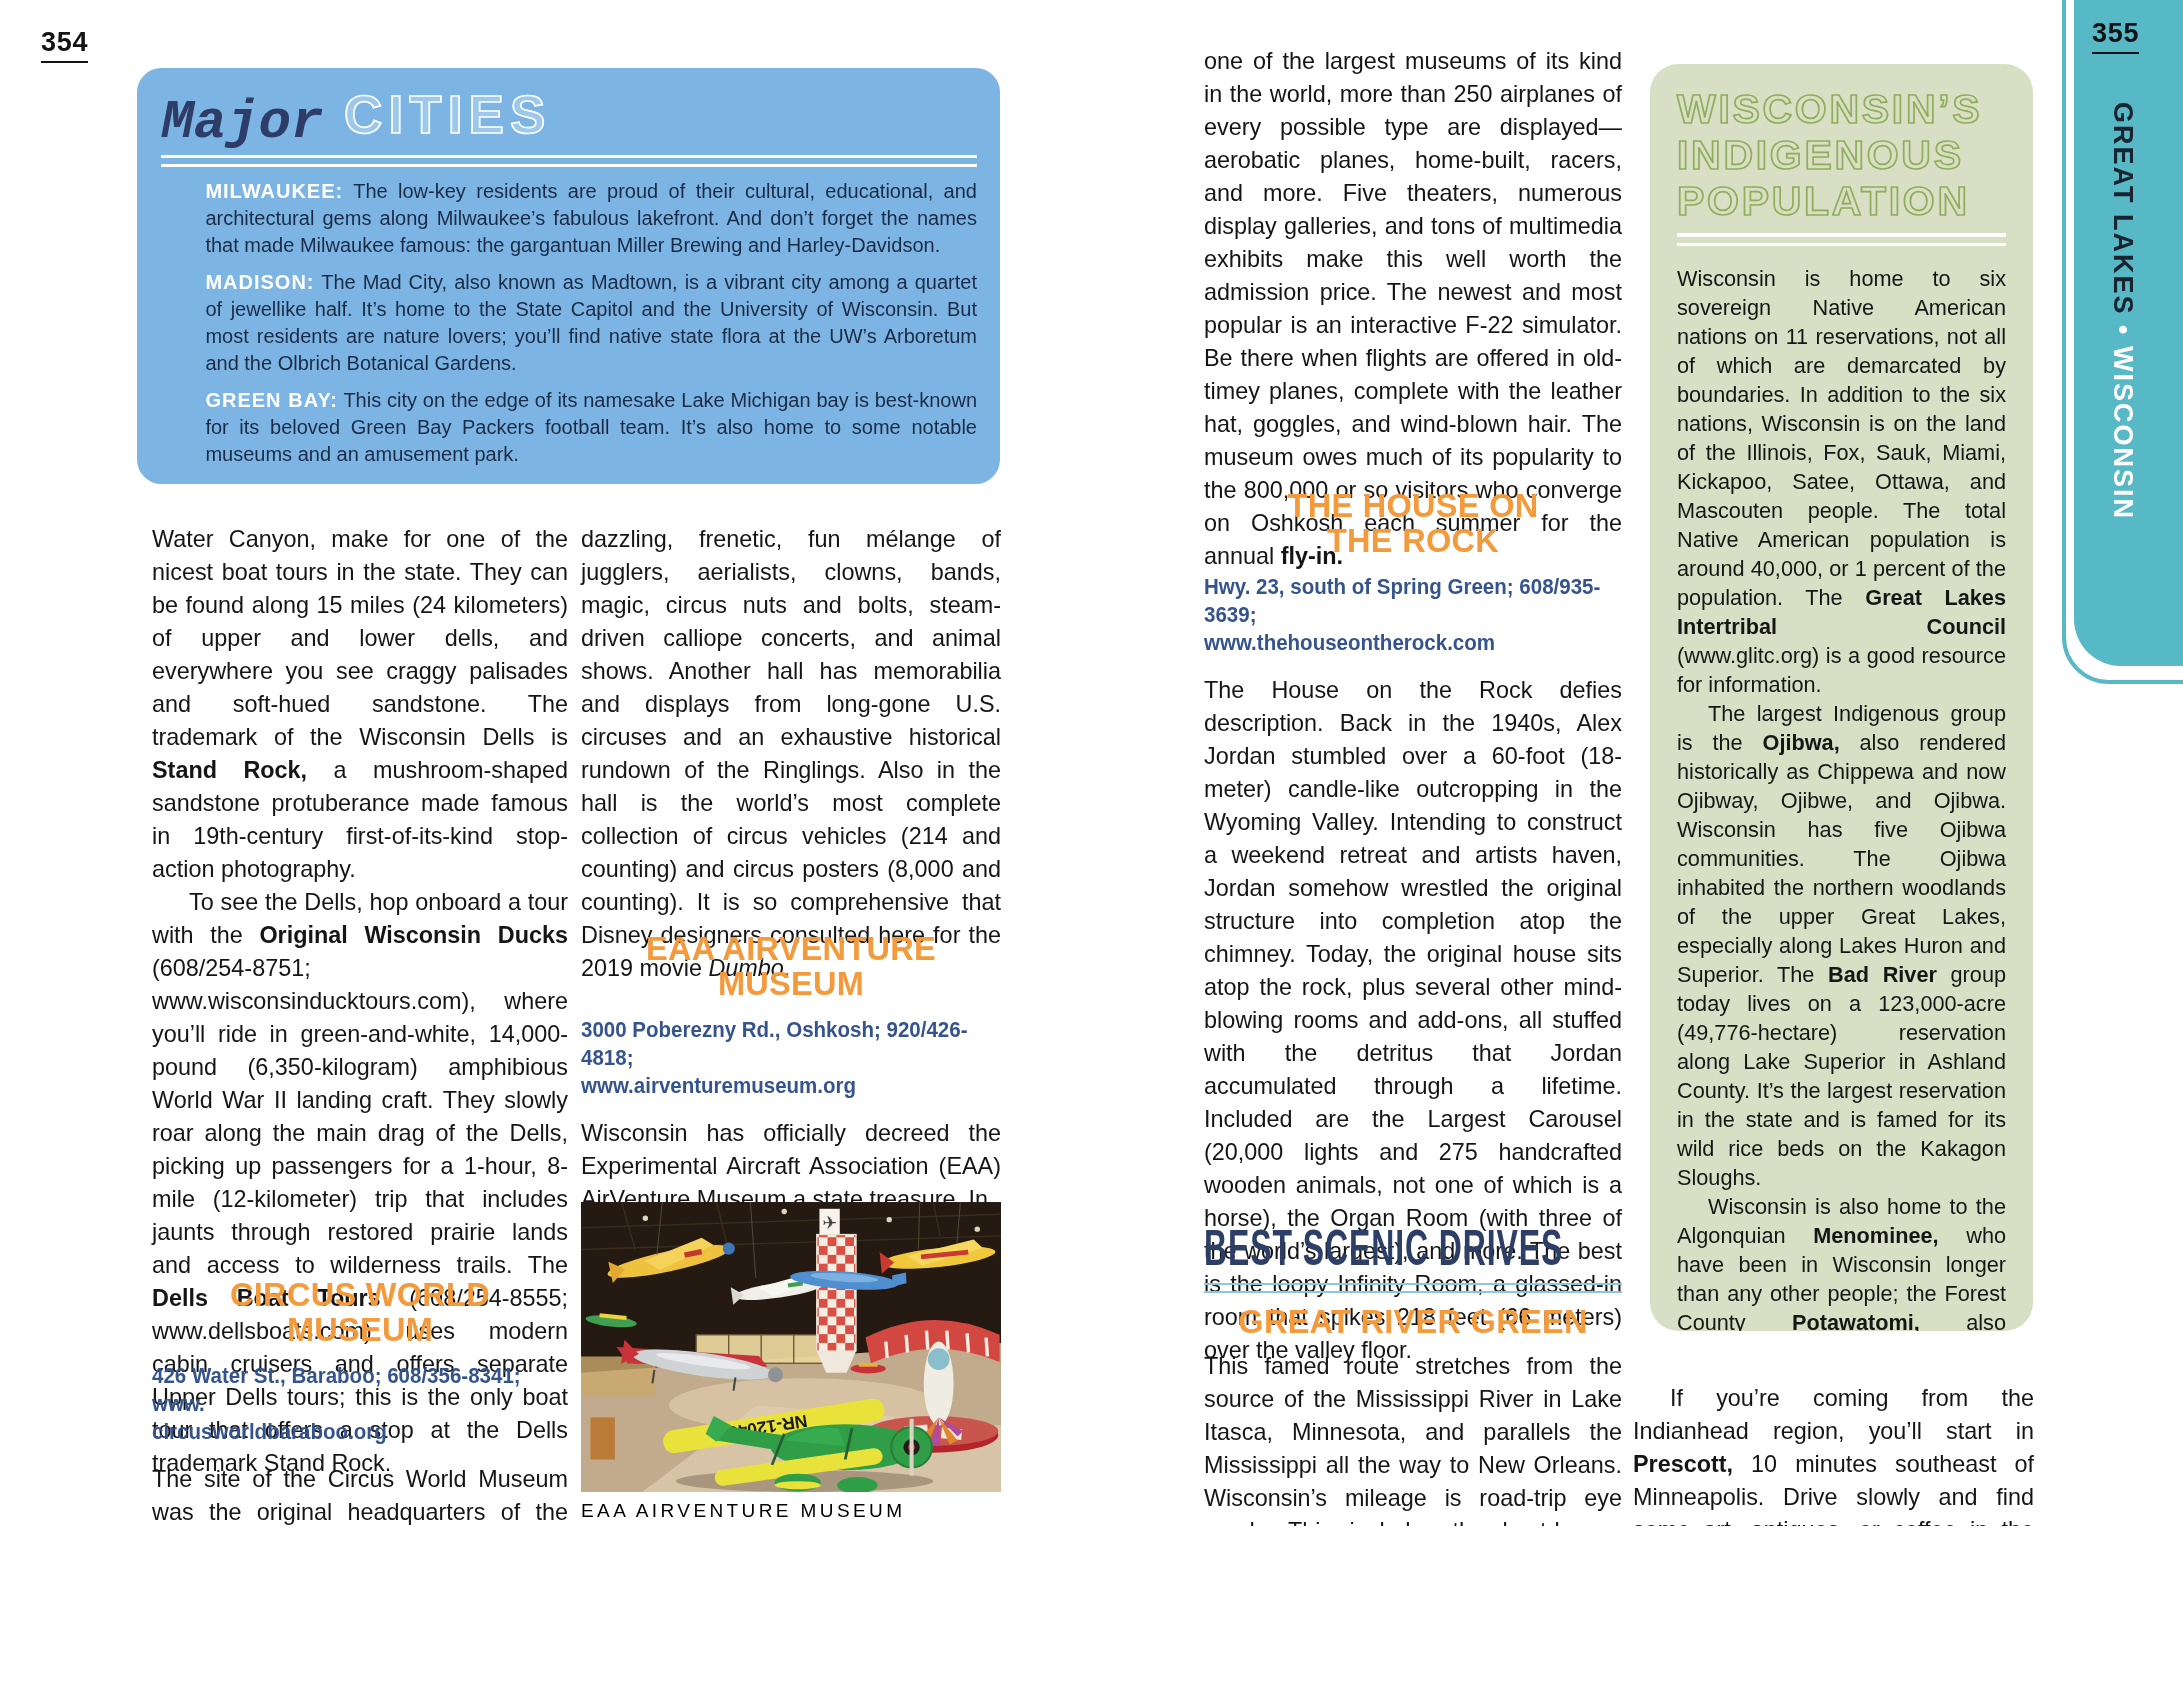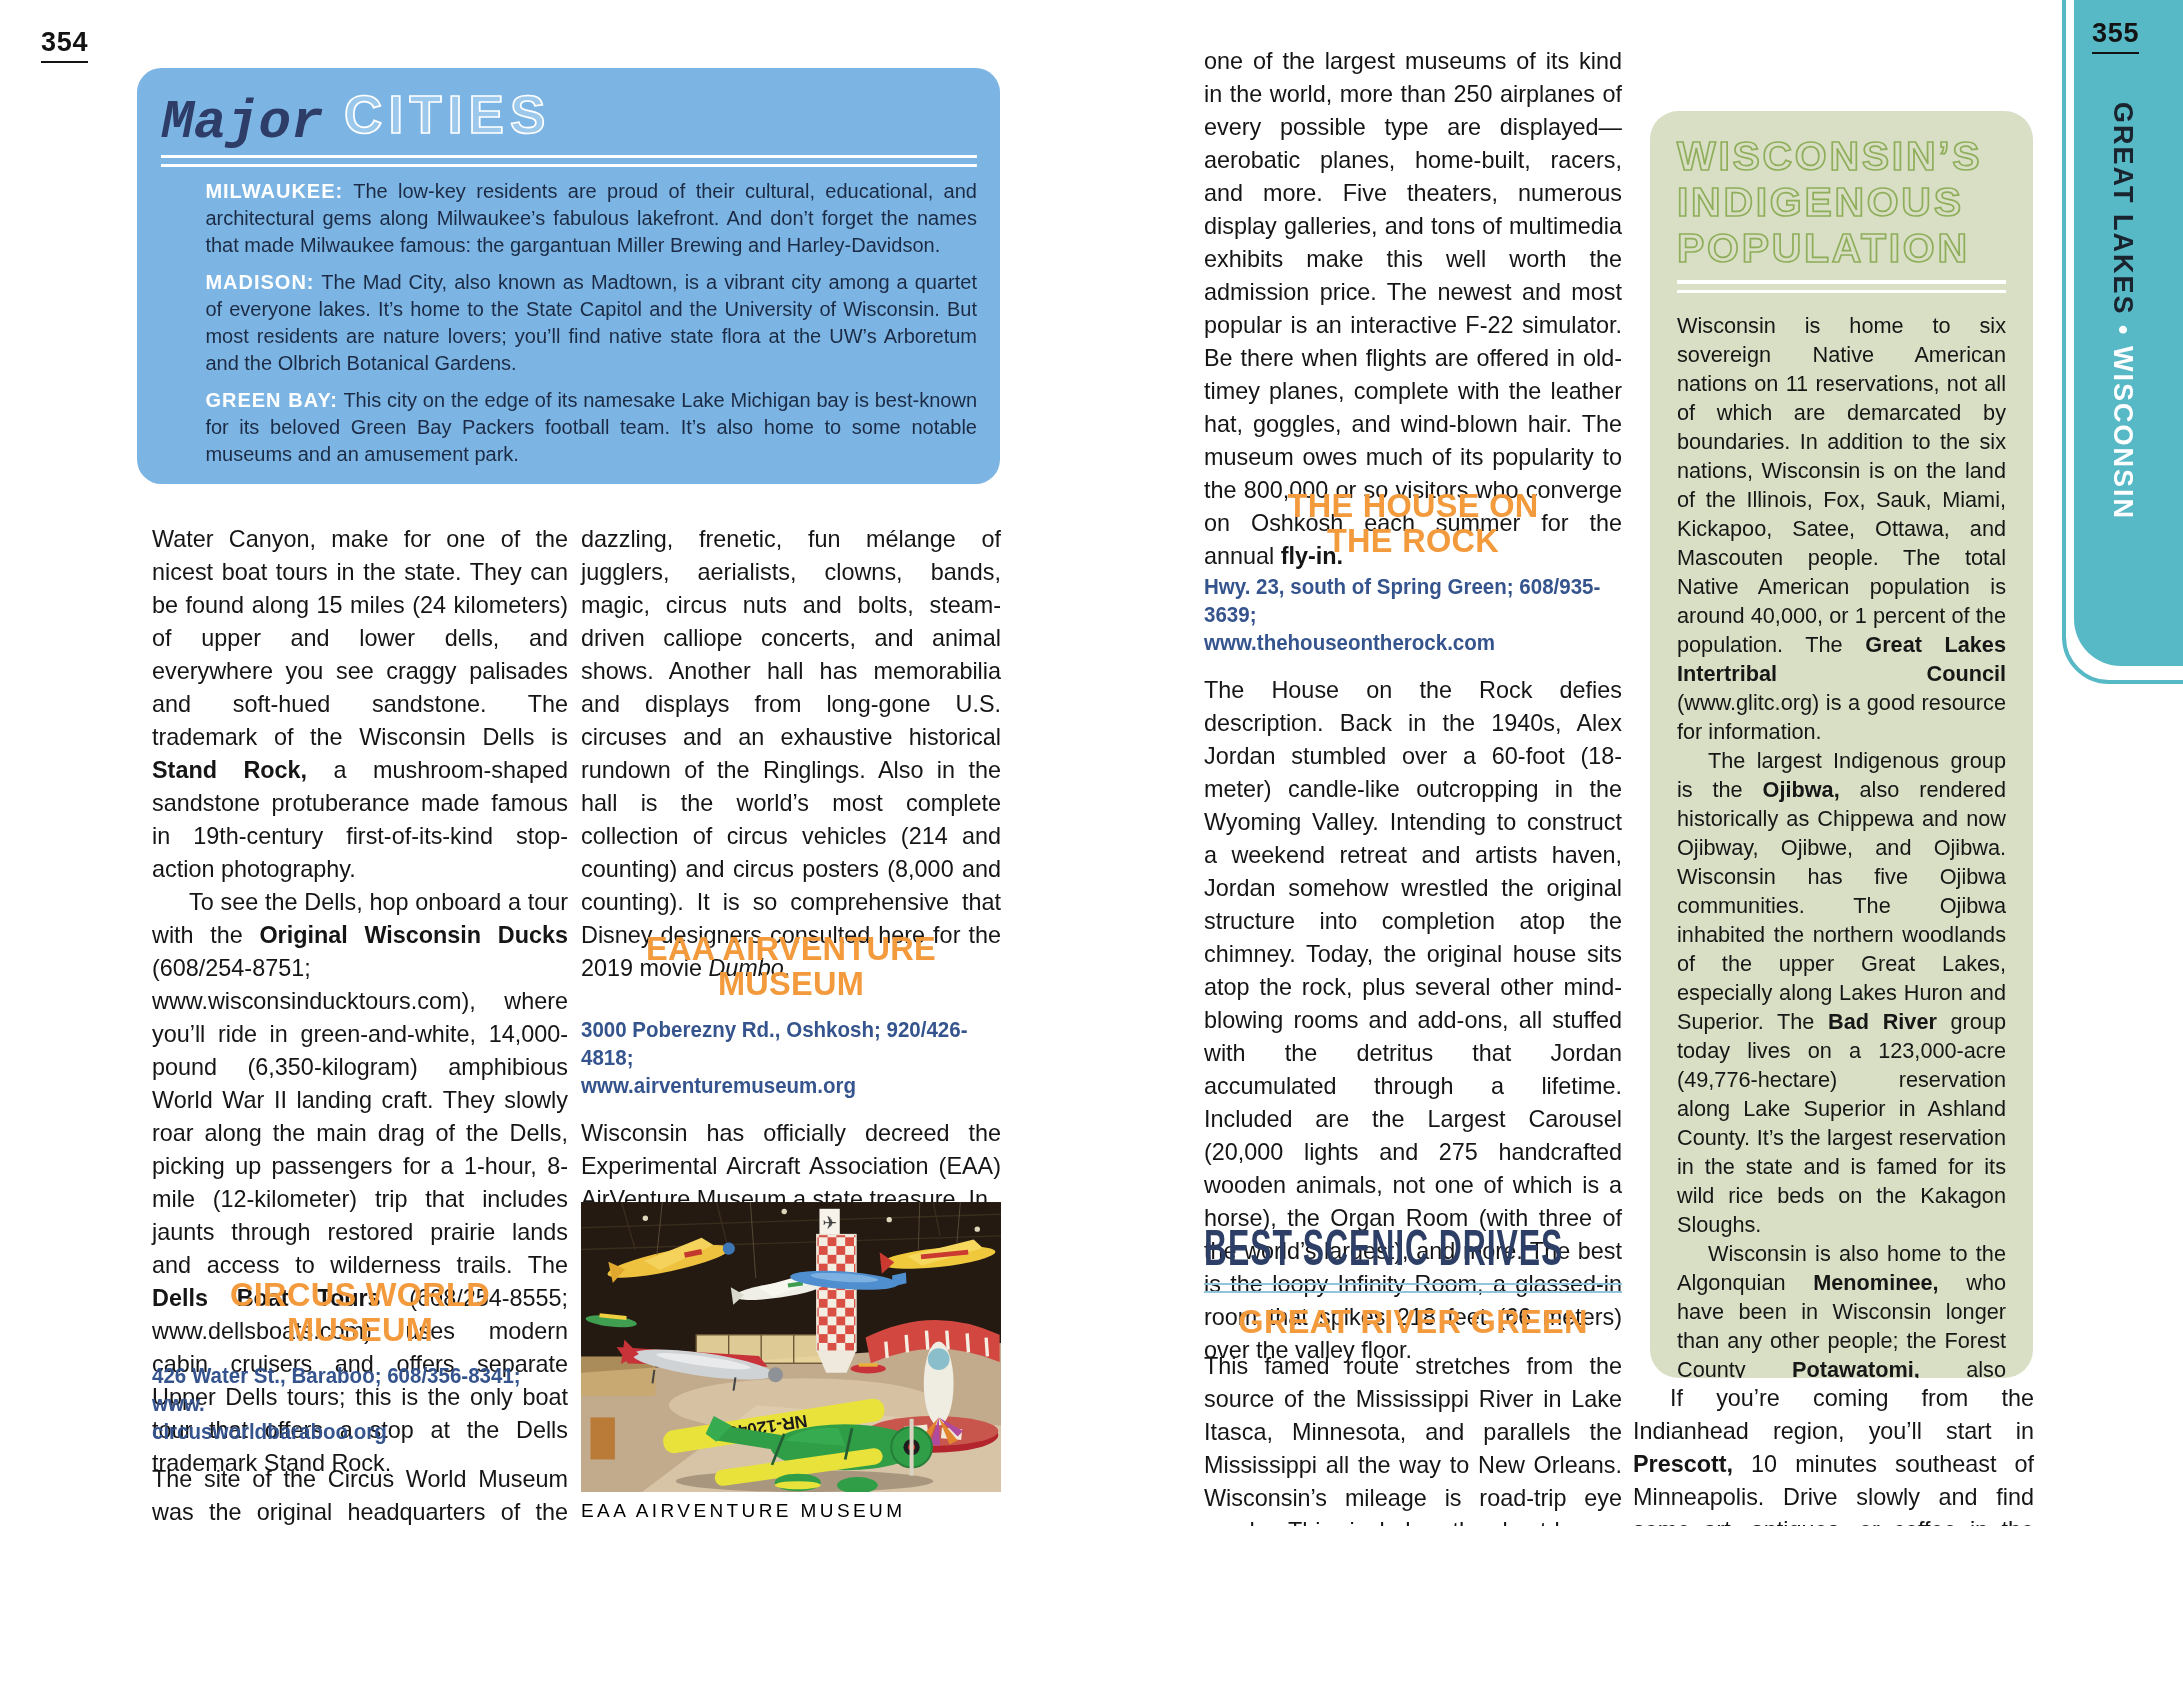--- a/index.html
+++ b/index.html
@@ -53,21 +53,21 @@
   .h1 { color:#2d3f66; font-weight:700; font-size:50px; line-height:50px; white-space:nowrap;
         transform:scaleX(0.64); transform-origin:left top; letter-spacing:1.4px; }
   .bsd-rules { margin-top:9.5px; width:100%; }
   .bsd-rules div { height:2.7px; background:#8fc6de; }
   .bsd-rules div + div { margin-top:5.4px; }
   .grr-head { margin-top:12.2px; }
   .grr-body { margin-top:9.5px; }
 
   
   #greenbox { left:1650px; top:64px; width:383px; height:1267px; background:#d9dfc4;
-              border-radius:28.4px; box-sizing:border-box; padding:21.7px 27px; overflow:hidden;margin-top:47px; }
+              border-radius:28.4px; box-sizing:border-box; padding:21.7px 27px; overflow:hidden; }
   .green-title div { font-weight:700; font-size:41px; line-height:46px; letter-spacing:2.7px;
                      color:#d9dfc4; -webkit-text-stroke:1.7px #8fae5b; }
   .green-rules { margin-top:9.5px; }
   .green-rules div { height:3.4px; background:#ffffff; }
   .green-rules div + div { margin-top:6.1px; }
   .green-body { font-size:21.7px; line-height:29px; color:#161616; text-align:justify; margin-top:17.6px; }
   .green-body .ind { text-indent:31px; }
 
   #closing { left:1633px; top:1382px; width:401px; }
 
@@ -94,21 +94,21 @@
       <span class="major-caps">CITIES</span>
     </div>
     <div class="major-rules">
       <div></div>
         <div></div>
     </div>
     <div class="major-entry">
       <span class="lbl">MILWAUKEE:</span><span> The low-key residents are proud of their cultural, educational, and architectural gems along Milwaukee’s fabulous lakefront. And don’t forget the names that made Milwaukee famous: the gargantuan Miller Brewing and Harley-Davidson.</span>
     </div>
     <div class="major-entry">
-      <span class="lbl">MADISON:</span><span> The Mad City, also known as Madtown, is a vibrant city among a quartet of everyone lakes. It’s home to the State Capitol and the University of Wisconsin. But most residents are nature lovers; you’ll find native state flora at the UW’s Arboretum and the Olbrich Botanical Gardens.</span>
+      <span class="lbl">MADISON:</span><span> The Mad City, also known as Madtown, is a vibrant city among a quartet of jewellike half. It’s home to the State Capitol and the University of Wisconsin. But most residents are nature lovers; you’ll find native state flora at the UW’s Arboretum and the Olbrich Botanical Gardens.</span>
     </div>
     <div class="major-entry">
       <span class="lbl">GREEN BAY:</span><span> This city on the edge of its namesake Lake Michigan bay is best-known for its beloved Green Bay Packers football team. It’s also home to some notable museums and an amusement park.</span>
     </div>
   </div>
 
   <div id="col1a" class="block bodytxt">
     <div><span>Water Canyon, make for one of the nicest boat tours in the state. They can be found along 15 miles (24 kilometers) of upper and lower dells, and everywhere you see craggy palisades and soft-hued sandstone. The trademark of the Wisconsin Dells is </span><span class="b">Stand Rock,</span><span> a mushroom-shaped sandstone protuberance made famous in 19th-century first-of-its-kind stop-action photography.</span></div>
     <div class="ind"><span>To see the Dells, hop onboard a tour with the </span><span class="b">Original Wisconsin Ducks</span><span> (608/254-8751; www.wisconsinducktours.com), where you’ll ride in green-and-white, 14,000-pound (6,350-kilogram) amphibious World War II landing craft. They slowly roar along the main drag of the Dells, picking up passengers for a 1-hour, 8-mile (12-kilometer) trip that includes jaunts through restored prairie lands and access to wilderness trails. The </span><span class="b">Dells Boat Tours</span><span> (608/254-8555; www.dellsboats.com) uses modern cabin cruisers and offers separate Upper Dells tours; this is the only boat tour that offers a stop at the Dells trademark Stand Rock.</span></div>
   </div>

